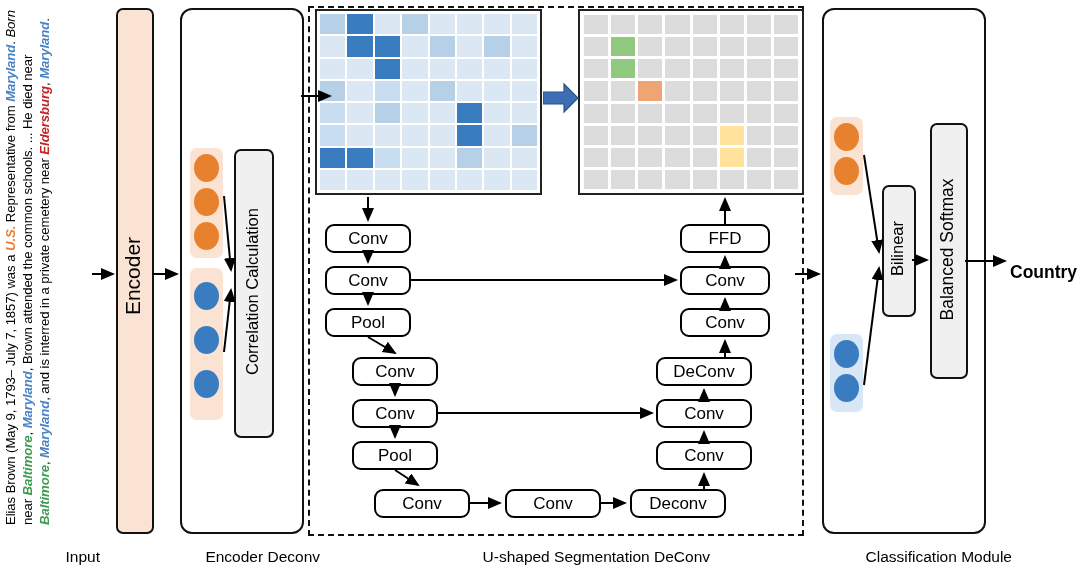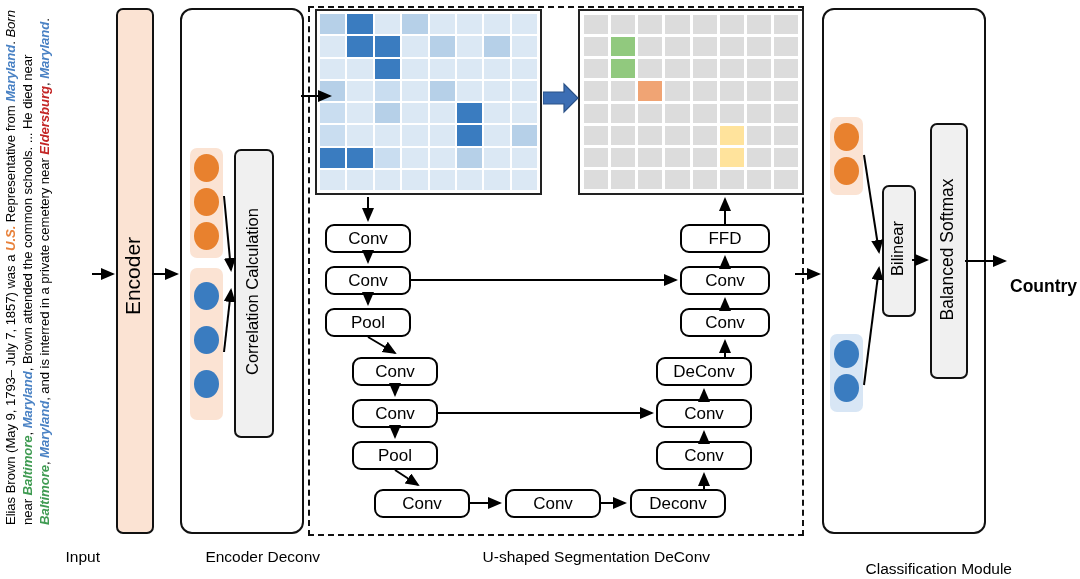--- a/index.html
+++ b/index.html
@@ -98,21 +98,21 @@
   #bilinear-label{left:882px;top:239px;width:30px;height:20px;font-size:16.5px;}
   #bilinear-label > span{display:block;transform:rotate(-90deg);
     position:absolute;left:-35px;top:0;width:100px;text-align:center;}
 
   #softmax-box{left:930px;top:123px;width:34px;height:252px;
     border:2.5px solid #111;border-radius:7px;background:#f0f0f0;}
   #softmax-label{left:930px;top:239px;width:34px;height:20px;font-size:17.5px;}
   #softmax-label > span{display:block;transform:rotate(-90deg);
     position:absolute;left:-92px;top:0;width:218px;text-align:center;}
 
-  #country-label{left:1010px;top:276px;font-size:17.5px;font-weight:bold;
+  #country-label{left:1010px;top:262px;font-size:17.5px;font-weight:bold;
     white-space:nowrap;}
 
   
   .caption{position:absolute;font-size:15.5px;text-align:right;
     white-space:nowrap;color:#000;}
 
   svg.overlay{position:absolute;left:0;top:0;width:1080px;height:579px;
     pointer-events:none;}
 </style>
 </head>
@@ -354,21 +354,21 @@
 <div class="abs" id="softmax-box"></div>
 <div class="abs" id="softmax-label">
   <span>Balanced Softmax</span>
 </div>
 
 <div class="abs" id="country-label">Country</div>
 
 <div class="caption" style="left:20px;top:548px;width:80px;">Input</div>
 <div class="caption" style="left:160px;top:548px;width:160px;">Encoder Deconv</div>
 <div class="caption" style="left:410px;top:548px;width:300px;">U-shaped  Segmentation DeConv</div>
-<div class="caption" style="left:812px;top:548px;width:200px;margin-top:12px;">Classification Module</div>
+<div class="caption" style="left:812px;top:548px;width:200px;">Classification Module</div>
 
 <svg class="overlay" id="connectors">
   <defs>
     <marker id="ah" markerWidth="7" markerHeight="7" refX="6" refY="3.0" orient="auto" markerUnits="strokeWidth">
       <path d="M0,0 L7,3 L0,6 z" fill="#000"></path>
     </marker>
     <marker id="ahs" markerWidth="6" markerHeight="6" refX="5.2" refY="2.6" orient="auto" markerUnits="strokeWidth">
       <path d="M0,0 L6,2.6 L0,5.2 z" fill="#000"></path>
     </marker>
   </defs>

